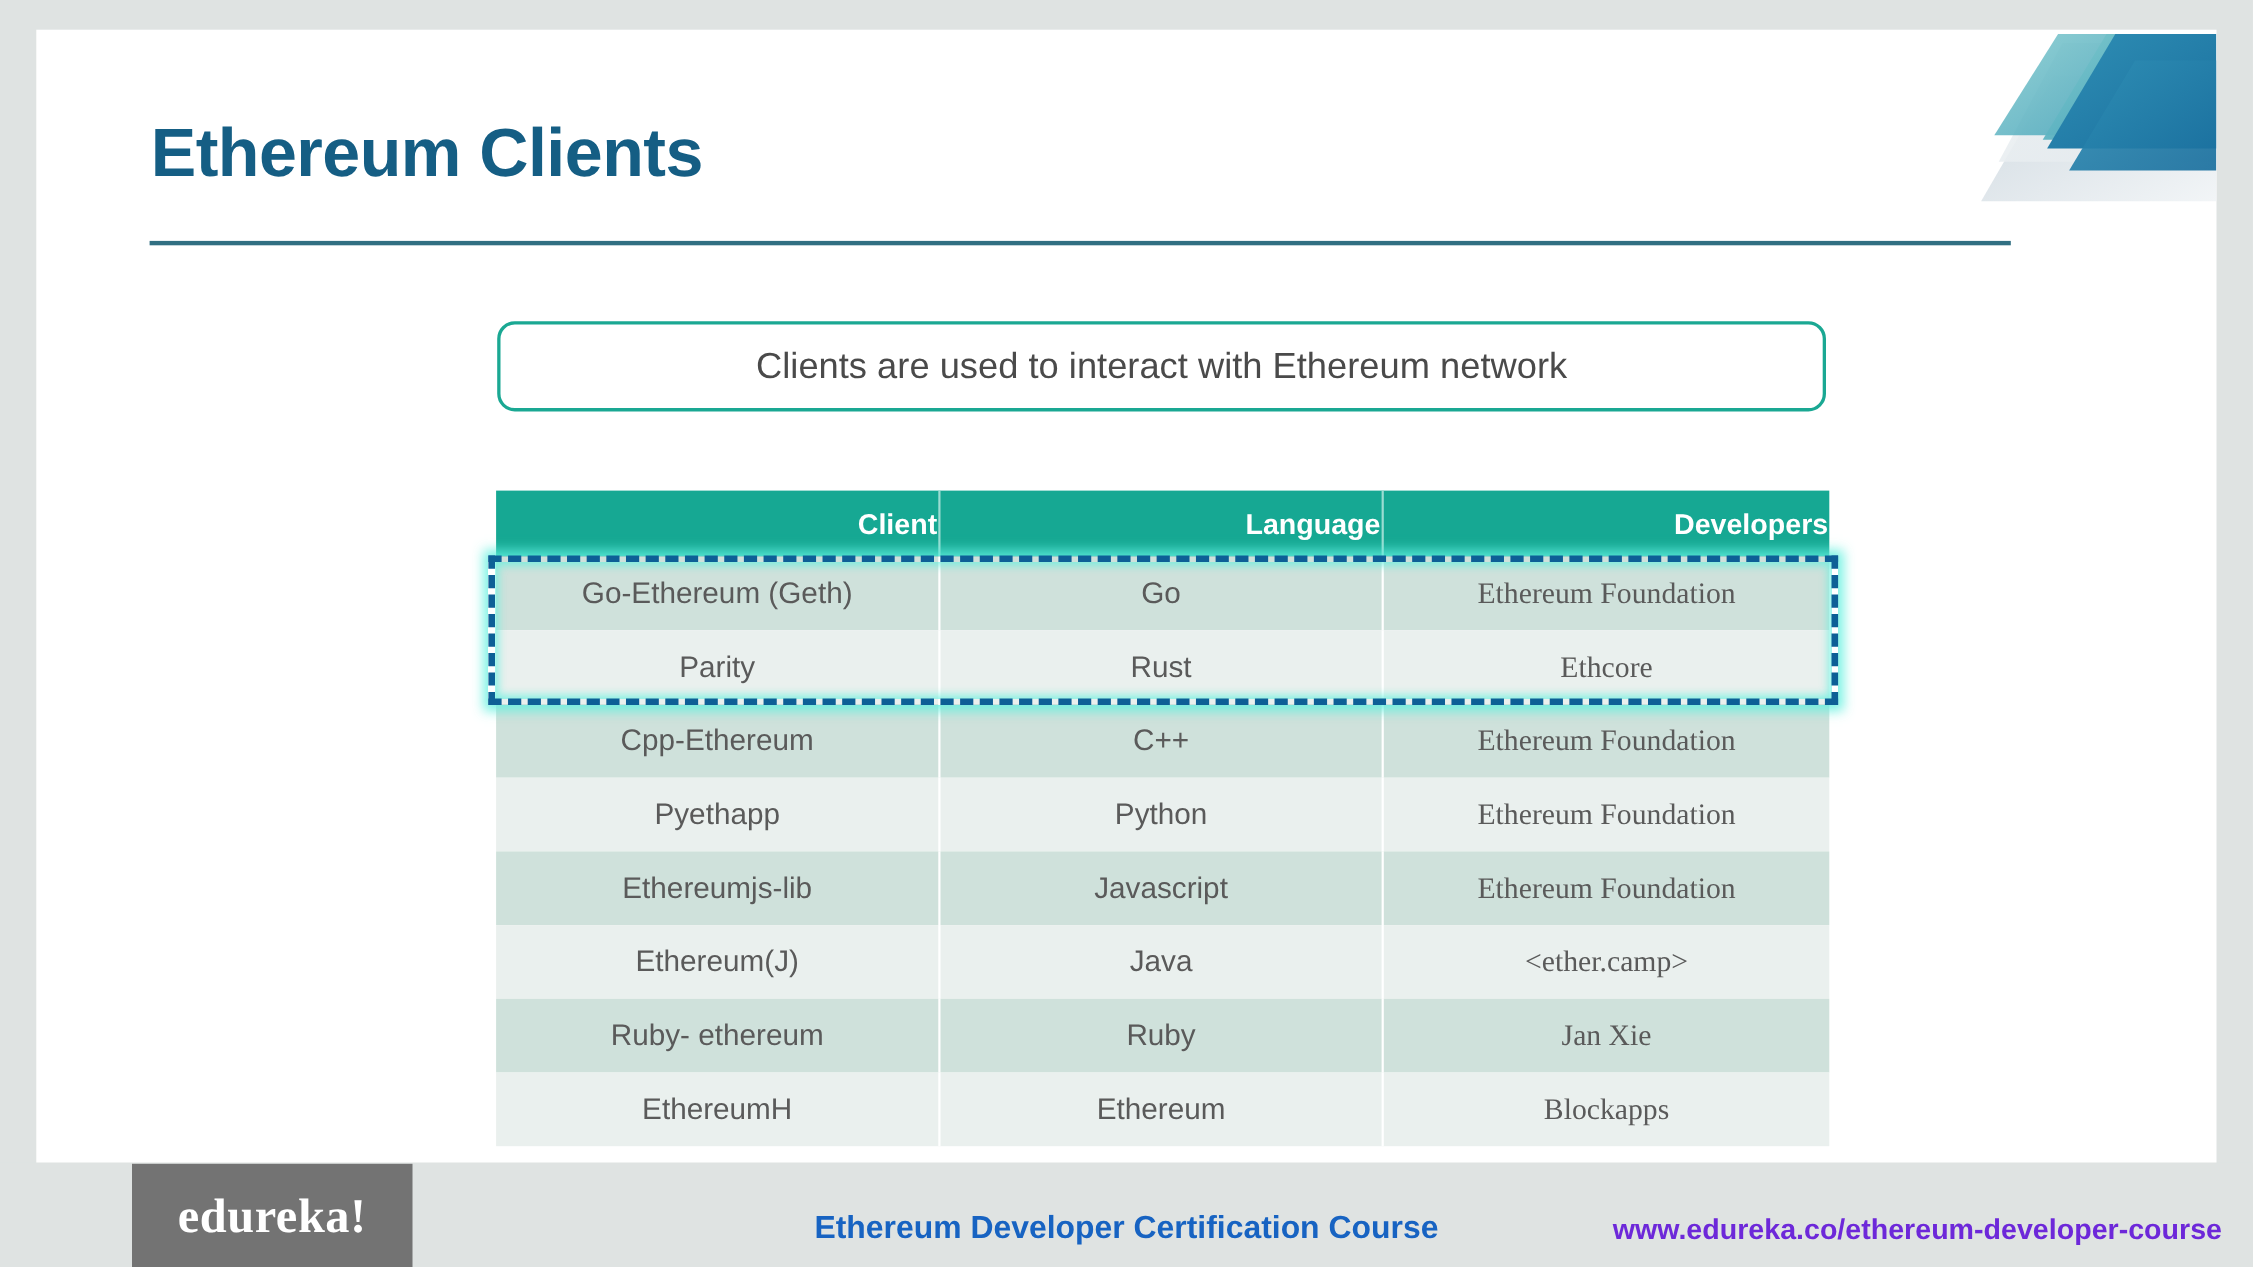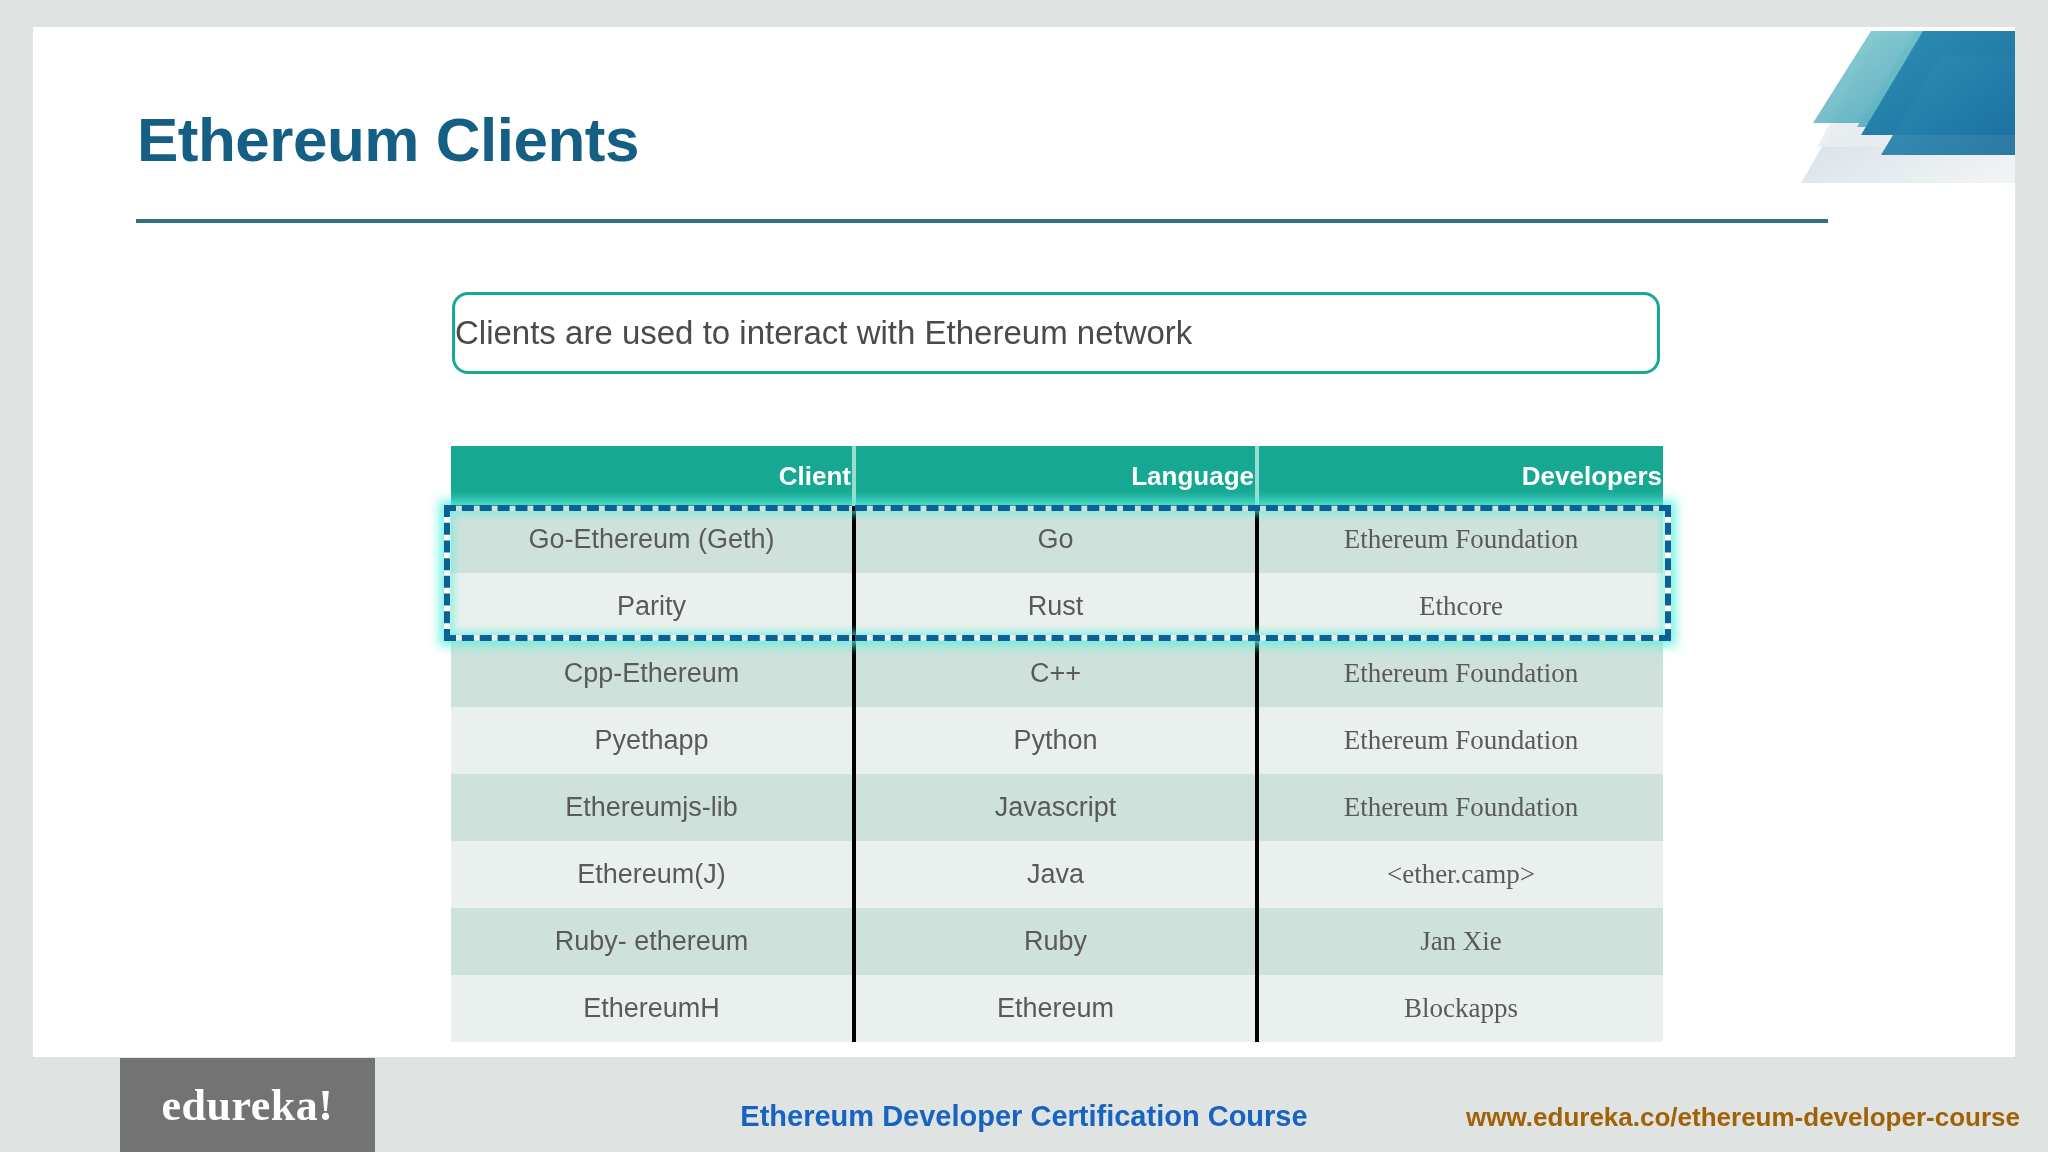--- a/index.html
+++ b/index.html
@@ -62,41 +62,42 @@
     position: absolute;
     left: 419px;
     top: 265px;
     width: 1208px;
     height: 82px;
     border: 3px solid #1aa893;
     border-radius: 16px;
     background: #ffffff;
     display: flex;
     align-items: center;
+    justify-content: center;
     box-sizing: border-box;
   }
   .callout-text {
     font-size: 33px;
     color: #4a4a4a;
     white-space: nowrap;
   }
 
   
   .tbl {
     position: absolute;
     left: 418px;
     top: 419px;
     width: 1212px;
     border-collapse: collapse;
     table-layout: fixed;
   }
   .tbl th, .tbl td {
     text-align: center;
     vertical-align: middle;
-    border-left: 4px solid #000000;
+    border-left: 1px solid #000000;
     border-right: 2px solid #ffffff;
     box-sizing: border-box;
   }
   .tbl th {
     background: #16a893;
     color: #ffffff;
     font-size: 26px;
     font-weight: bold;
     height: 60px;
     border-left-color: #9bdcd2;
@@ -166,21 +167,21 @@
     font-weight: bold;
     color: #1763c2;
   }
   .footer-url {
     position: antialiased;
     position: absolute;
     right: 28px;
     top: 1102px;
     font-size: 26px;
     font-weight: bold;
-    color: #a16207;
+    color: #6d28d9;
   }
 </style>
 </head>
 <body>
 
 <div class="slide">
 
   <div class="deco">
     <svg width="220" height="165" viewBox="0 0 220 165" xmlns="http://www.w3.org/2000/svg">
       <defs>

